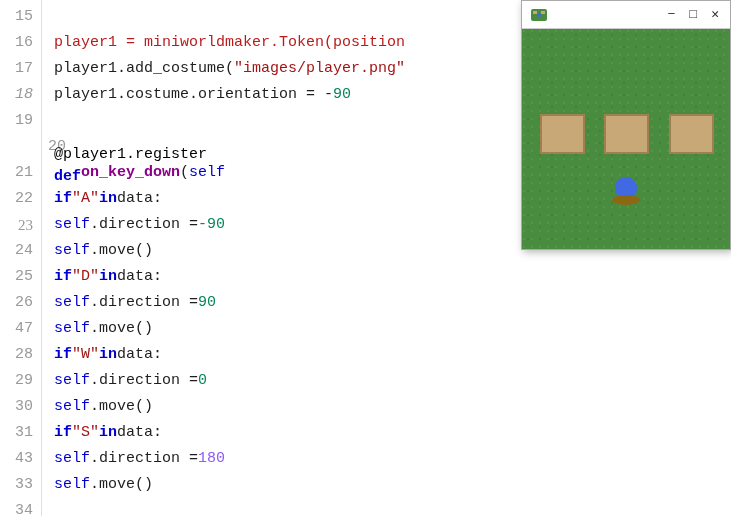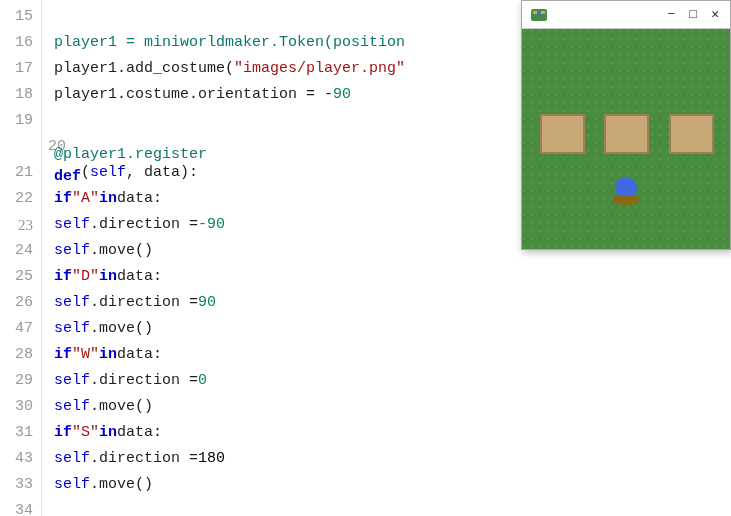--- a/index.html
+++ b/index.html
@@ -182,60 +182,60 @@
     }
   </style>
 </head>
 <body>
 
 <div class="editor">
   <div class="line-numbers" id="line-nums">
       <div style="line-height: 26px; height: 26px;">15</div>
       <div style="line-height: 26px; height: 26px;">16</div>
       <div style="line-height: 26px; height: 26px;">17</div>
-      <div style="line-height: 26px; height: 26px;">18</div>
+      <div style="line-height: 26px; height: 26px; font-style: italic;">18</div>
       <div style="line-height: 26px; height: 26px;">19</div>
       <div style="line-height: 26px; height: 26px; margin-left: 48px;">20</div>
       <div style="line-height: 26px; height: 26px;">21</div>
       <div style="line-height: 26px; height: 26px; text-align: right;">22</div>
       <div style="line-height: 26px; height: 26px; font-family: Liberation Serif, serif;">23</div>
       <div style="line-height: 26px; height: 26px;">24</div>
       <div style="line-height: 26px; height: 26px;">25</div>
       <div style="line-height: 26px; height: 26px;">26</div>
       <div style="line-height: 26px; height: 26px;">47</div>
       <div style="line-height: 26px; height: 26px;">28</div>
       <div style="line-height: 26px; height: 26px;">29</div>
       <div style="line-height: 26px; height: 26px;">30</div>
       <div style="line-height: 26px; height: 26px; text-align: right;">31</div>
       <div style="line-height: 26px; height: 26px;">43</div>
       <div style="line-height: 26px; height: 26px;">33</div>
       <div style="line-height: 26px; height: 26px;">34</div>
     </div>
   <div class="code-content" id="code-lines">
       <div class="code-line"></div>
       <div class="code-line">
-        <span style="color: #0f766e;">player1 = miniworldmaker.Token(position</span>
+        <span style="color: #b91c1c;">player1 = miniworldmaker.Token(position</span>
       </div>
       <div class="code-line">
         <span style="color: rgb(30, 30, 30);">player1.add_costume(</span>
         <span style="color: rgb(163, 21, 21);">"images/player.png"</span>
       </div>
       <div class="code-line">
         <span style="color: rgb(30, 30, 30);">player1.costume.orientation = - </span>
         <span style="color: rgb(9, 134, 88);">90</span>
       </div>
       <div class="code-line"></div>
       <div class="code-line">
-        <span style="color: #0f766e; margin-top: 16px;">@player1.register</span>
+        <span style="color: #000000; margin-top: 16px;">@player1.register</span>
       </div>
       <div class="code-line">
         <span style="color: rgb(0, 0, 205); font-weight: bold; margin-top: 8px;">def </span>
+        <span style="color: rgb(139, 0, 139); font-weight: bold;">on_key_down</span>
         <span style="color: rgb(30, 30, 30);">(</span>
         <span style="color: rgb(0, 0, 205);">self</span>
-        <span style="color: rgb(30, 30, 30);">, data):</span>
       </div>
       <div class="code-line">
         <span style="color: rgb(30, 30, 30);">    </span>
         <span style="color: rgb(0, 0, 205); font-weight: bold;">if </span>
         <span style="color: rgb(163, 21, 21);">"A"</span>
         <span style="color: rgb(0, 0, 205); font-weight: bold;"> in </span>
         <span style="color: rgb(30, 30, 30);">data:</span>
       </div>
       <div class="code-line">
         <span style="color: rgb(30, 30, 30);">        </span>
@@ -288,21 +288,21 @@
         <span style="color: rgb(30, 30, 30);">    </span>
         <span style="color: rgb(0, 0, 205); font-weight: bold;">if </span>
         <span style="color: rgb(163, 21, 21);">"S"</span>
         <span style="color: rgb(0, 0, 205); font-weight: bold;"> in </span>
         <span style="color: rgb(30, 30, 30);">data:</span>
       </div>
       <div class="code-line">
         <span style="color: rgb(30, 30, 30);">        </span>
         <span style="color: rgb(0, 0, 205);">self</span>
         <span style="color: rgb(30, 30, 30);">.direction = </span>
-        <span style="color: #000000;">180</span>
+        <span style="color: #8b5cf6;">180</span>
       </div>
       <div class="code-line">
         <span style="color: rgb(30, 30, 30);">        </span>
         <span style="color: rgb(0, 0, 205);">self</span>
         <span style="color: rgb(30, 30, 30);">.move()</span>
       </div>
       <div class="code-line"></div>
     </div>
 
   <div class="mini-window">

